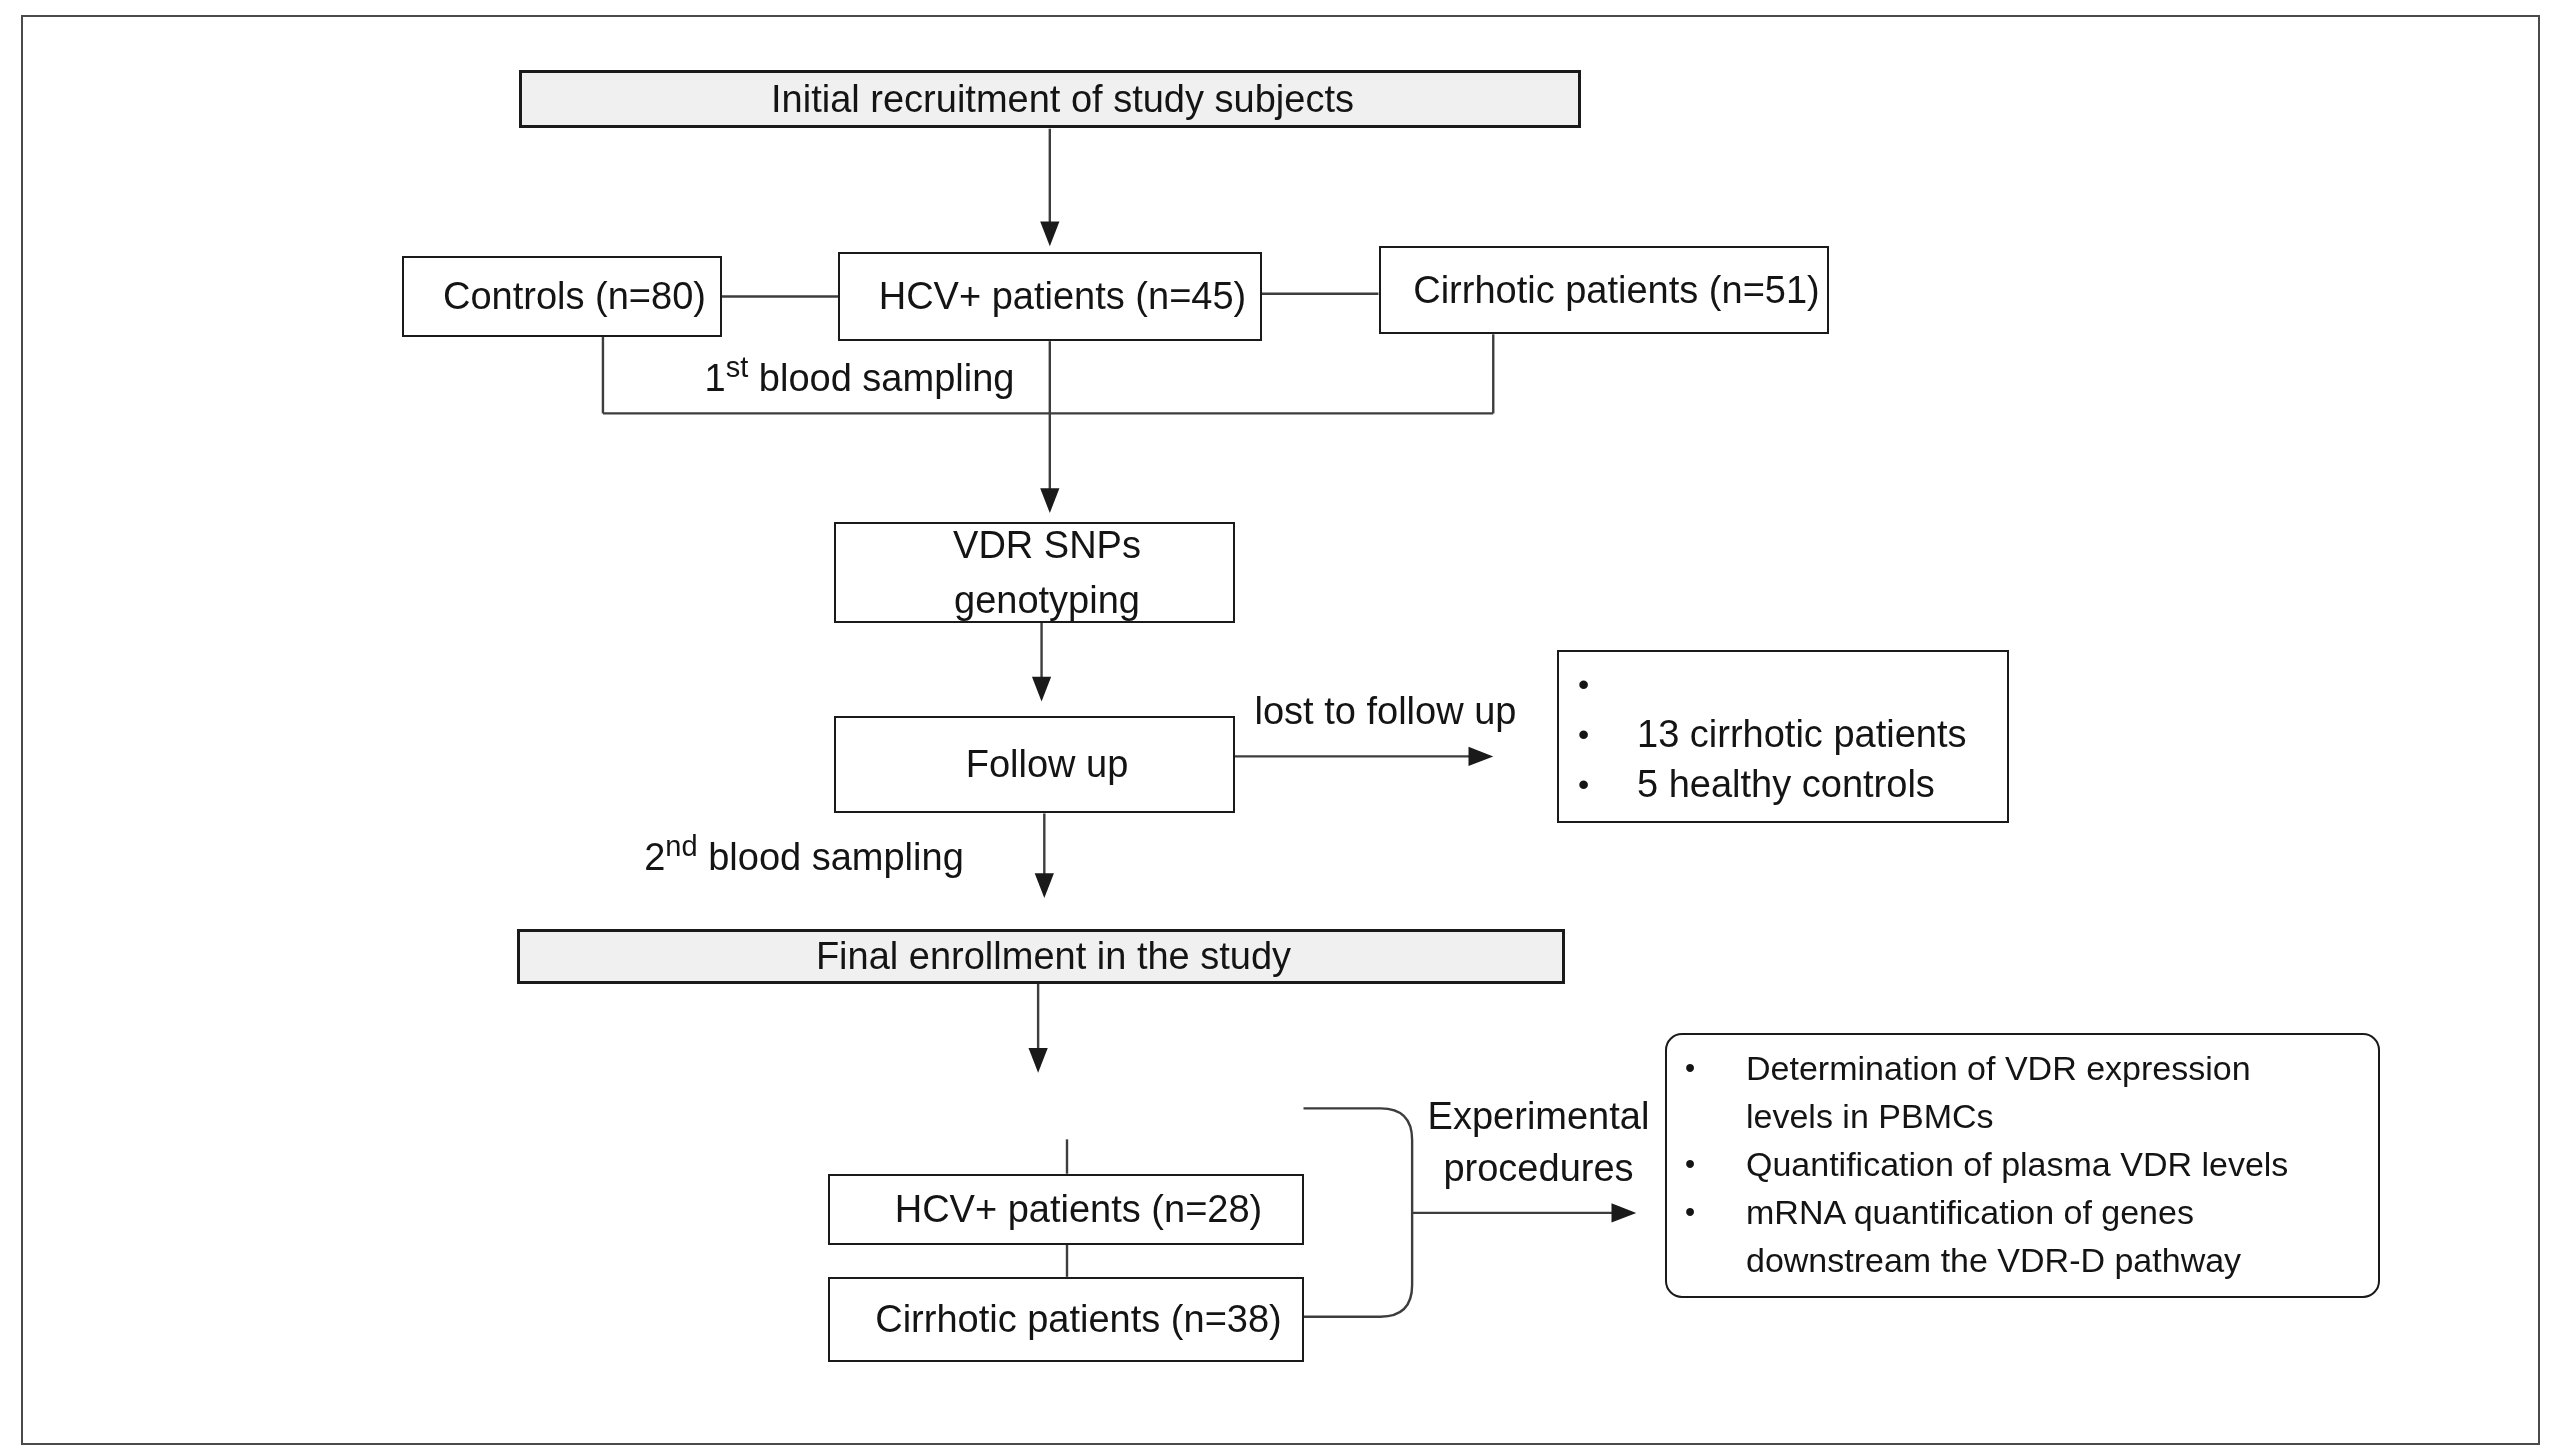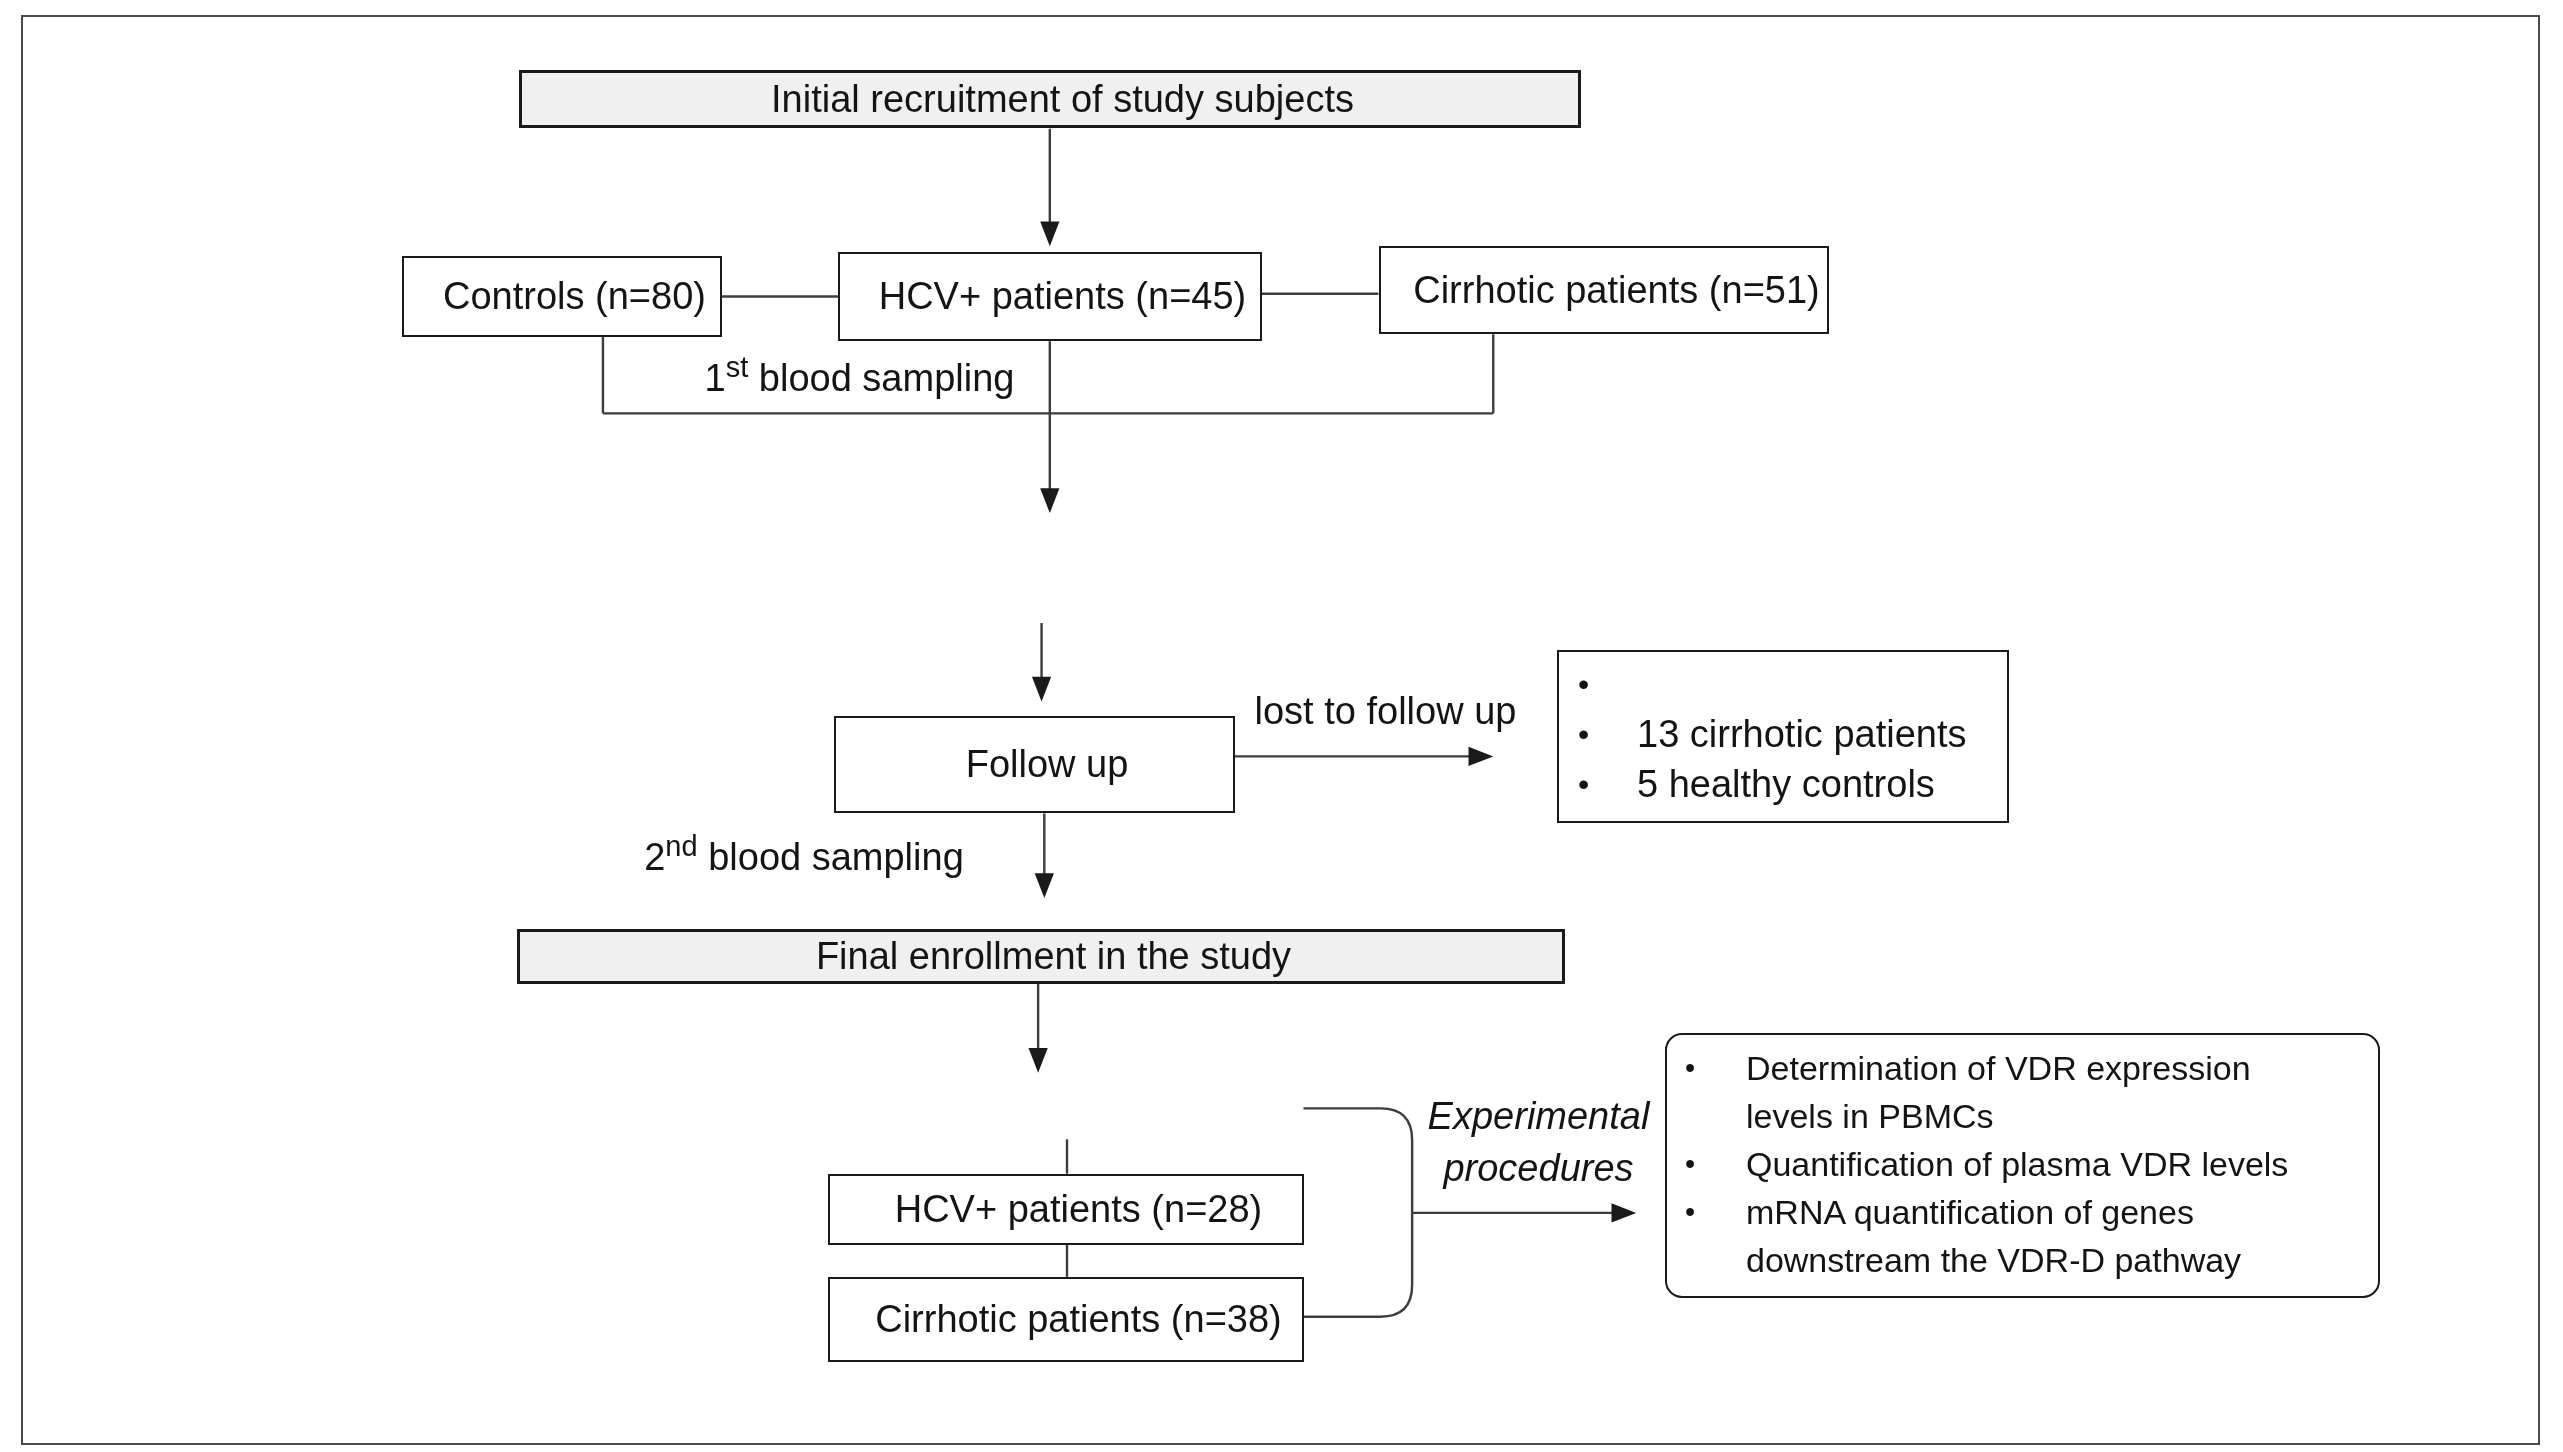--- a/index.html
+++ b/index.html
@@ -26,21 +26,21 @@
         border:2.8px solid var(--node-border);}
   .b-row{display:flex;align-items:flex-start;}
   .b-dot{flex:0 0 auto;text-align:left;}
   .b-dot::before{content:"\2022";}
   .b-text{flex:1 1 auto;white-space:pre-line;text-align:left;}
   .bbox.lost{padding:6.9px 13.8px 0 19px;font-size:38px;line-height:50px;}
   .bbox.lost .b-dot{width:59px;font-size:32px;line-height:50px;}
   .bbox.proc{padding:9px 16.5px 0 18px;font-size:34px;line-height:48px;}
   .bbox.proc .b-dot{width:61px;font-size:29px;line-height:48px;}
   .exp-label{position:absolute;left:1418px;top:1090px;width:241px;text-align:center;
-             font-size:38px;line-height:52px;color:var(--text);font-style:italic;}
+             font-size:38px;line-height:52px;color:var(--text);}
   svg line, svg path{stroke:var(--line);stroke-width:3.5;fill:none;}
   svg polygon{fill:var(--node-border);stroke:none;}
 </style>
 </head>
 <body>
 
 <div class="canvas">
 
   <div class="frame"></div>
 
@@ -87,20 +87,24 @@
   </div>
 
   <div class="node" style="left:838px;top:252px;width:424px;height:89px;">
     <span class="ln">HCV+ patients (n=45)</span>
   </div>
 
   <div class="node" style="left:1379px;top:246px;width:450px;height:88px;">
     <span class="ln">Cirrhotic patients (n=51)</span>
   </div>
 
+  <div class="node two-line" style="left:834px;top:522px;width:401px;height:101px;">
+    <span class="ln">VDR SNPs</span>
+    <span class="ln">genotyping</span>
+  </div>
 
   <div class="node" style="left:834px;top:716px;width:401px;height:97px;">
     <span class="ln">Follow up</span>
   </div>
 
   <div class="node shaded" style="left:517px;top:929px;width:1048px;height:55px;">
     <span class="ln">Final enrollment in the study</span>
   </div>
 
 

